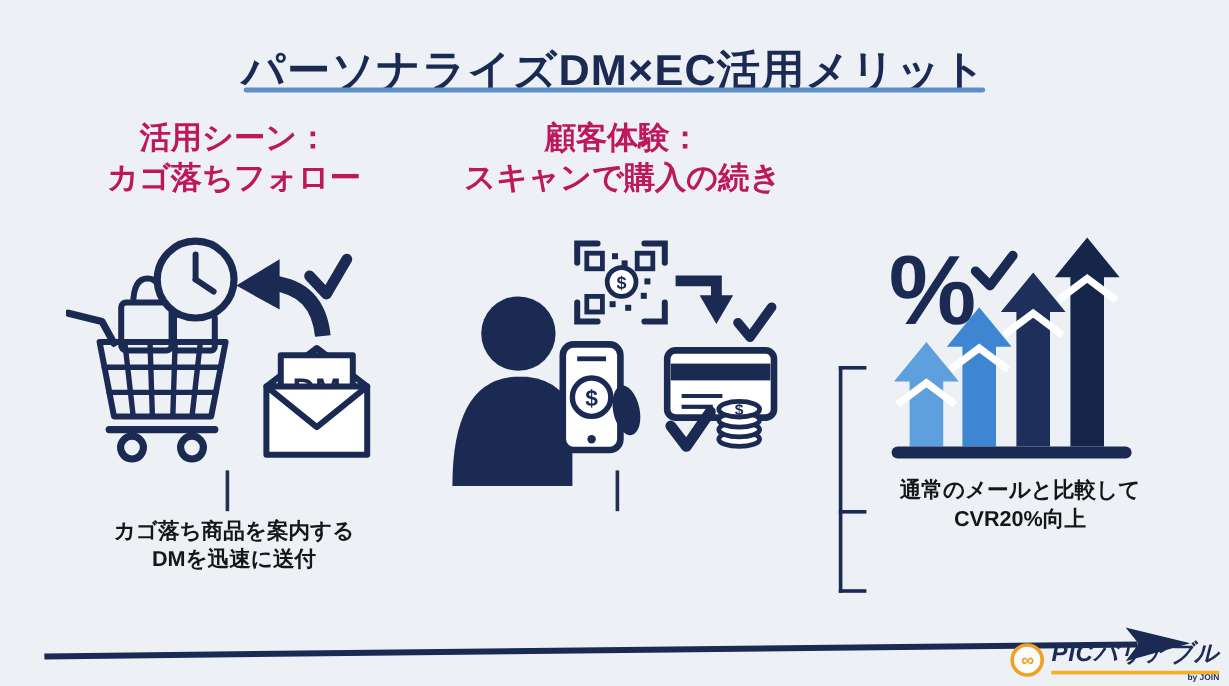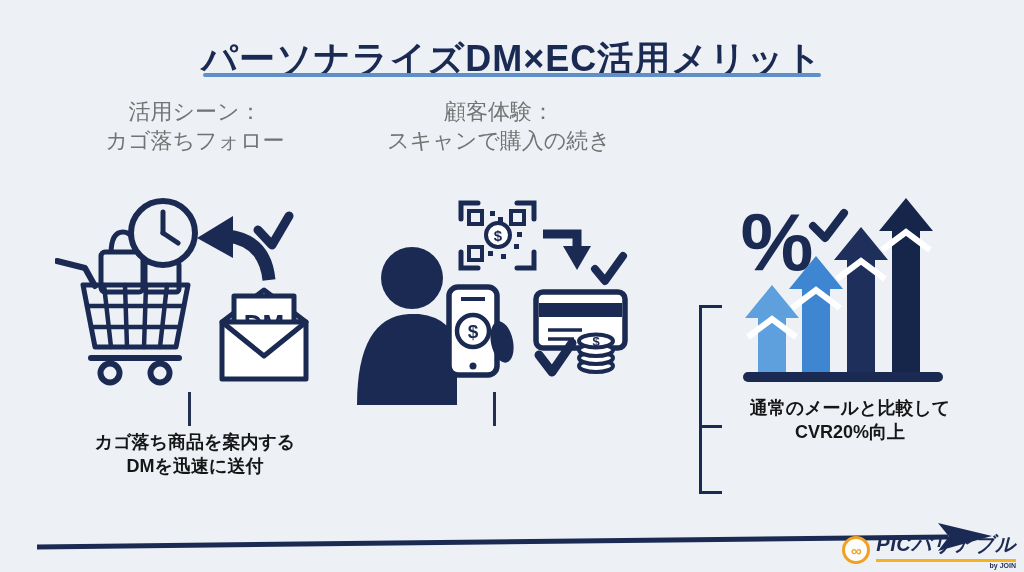--- a/index.html
+++ b/index.html
@@ -14,22 +14,22 @@
   .title{
     top:20px;left:0;width:1024px;text-align:center;
     font-size:36px;font-weight:bold;color:#1a2a52;letter-spacing:1px;margin-top:15px;
   }
   .title-underline{
     top:73px;left:203px;width:618px;height:4px;background:#5e8fc7;border-radius:2px;
   }
   
   .col{position:absolute;top:98px;}
   .col-header{
-    width:100%;text-align:center;font-size:22px;font-weight:normal;
-    color:#737373;line-height:1.3;white-space:pre-line;
+    width:100%;text-align:center;font-size:26px;font-weight:bold;
+    color:#be185d;line-height:1.3;white-space:pre-line;
   }
   .caption{
     position:absolute;width:100%;left:0;text-align:center;
     font-size:18px;font-weight:bold;color:#161616;line-height:1.33;white-space:pre-line;
   }
   .tick{
     position:absolute;width:3px;height:34px;background:#24304f;
   }
   .bracket{position:absolute;background:#1a2a52;}
   
@@ -105,21 +105,21 @@
     <g>
       <polyline points="203,40 217,55 234,26" fill="none" stroke="#1a2a52" stroke-width="9" stroke-linecap="round" stroke-linejoin="round"></polyline>
     </g>
   </svg>
 
   <div class="tick" style="left:158px;top:294px;"></div>
   <div class="caption" style="top:333px;">カゴ落ち商品を案内する
 DMを迅速に送付</div>
 </div>
 
-<div class="col" style="left:344px;width:310px;height:430px;">
+<div class="col" style="left:364px;width:310px;height:430px;">
   <div class="col-header">顧客体験：
 スキャンで購入の続き</div>
 
   <svg class="abs" style="left:5px;top:92px;" width="300" height="215" viewBox="0 0 300 215">
 
     <g fill="#1a2a52">
       <circle cx="63" cy="88" r="31"></circle>
       <path d="M8 215 Q8 127 60 124 L70 124 Q106 128 108 162 L108 215 Z"></path>
     </g>
 

